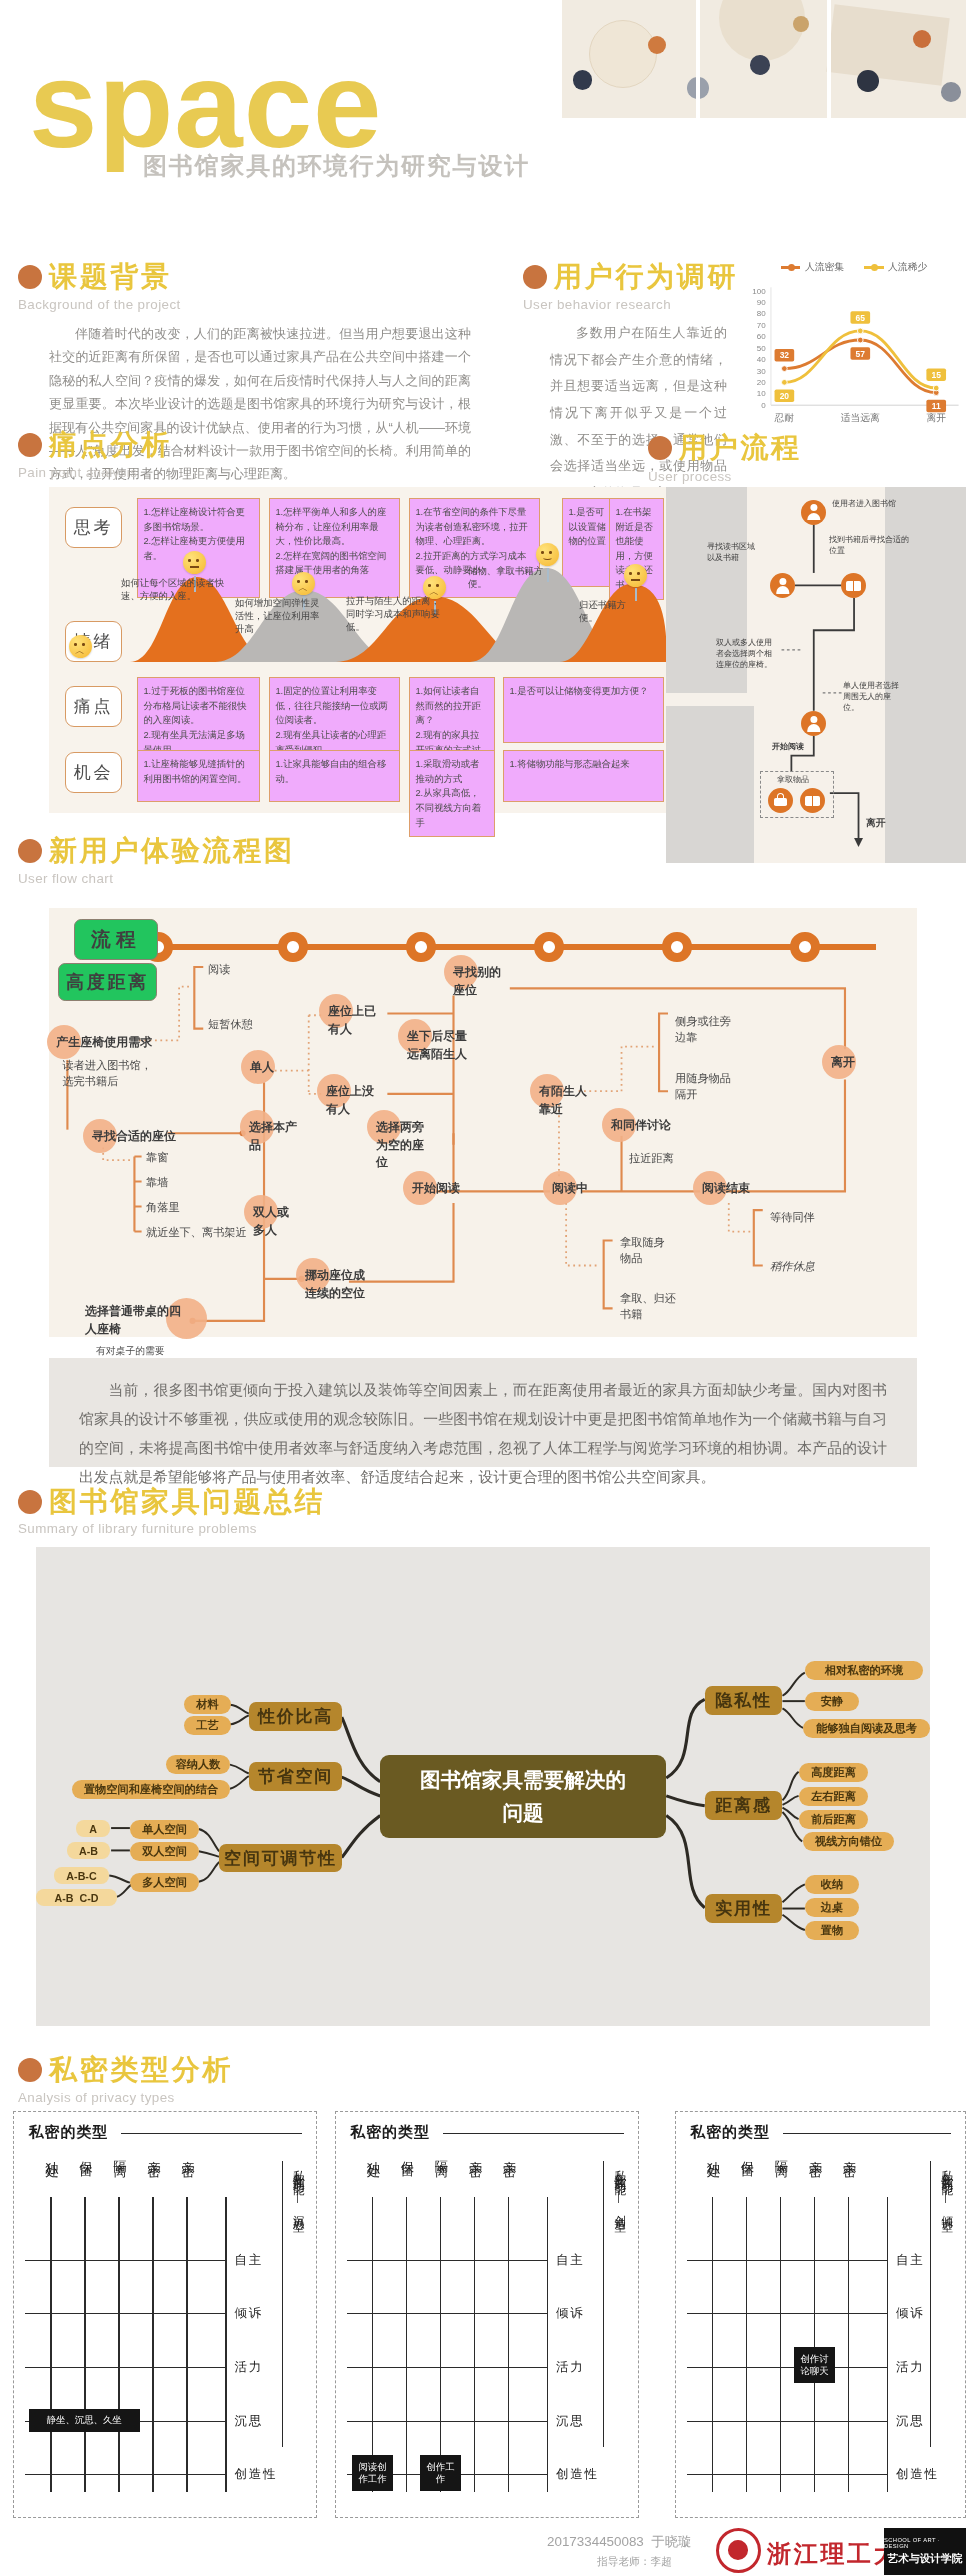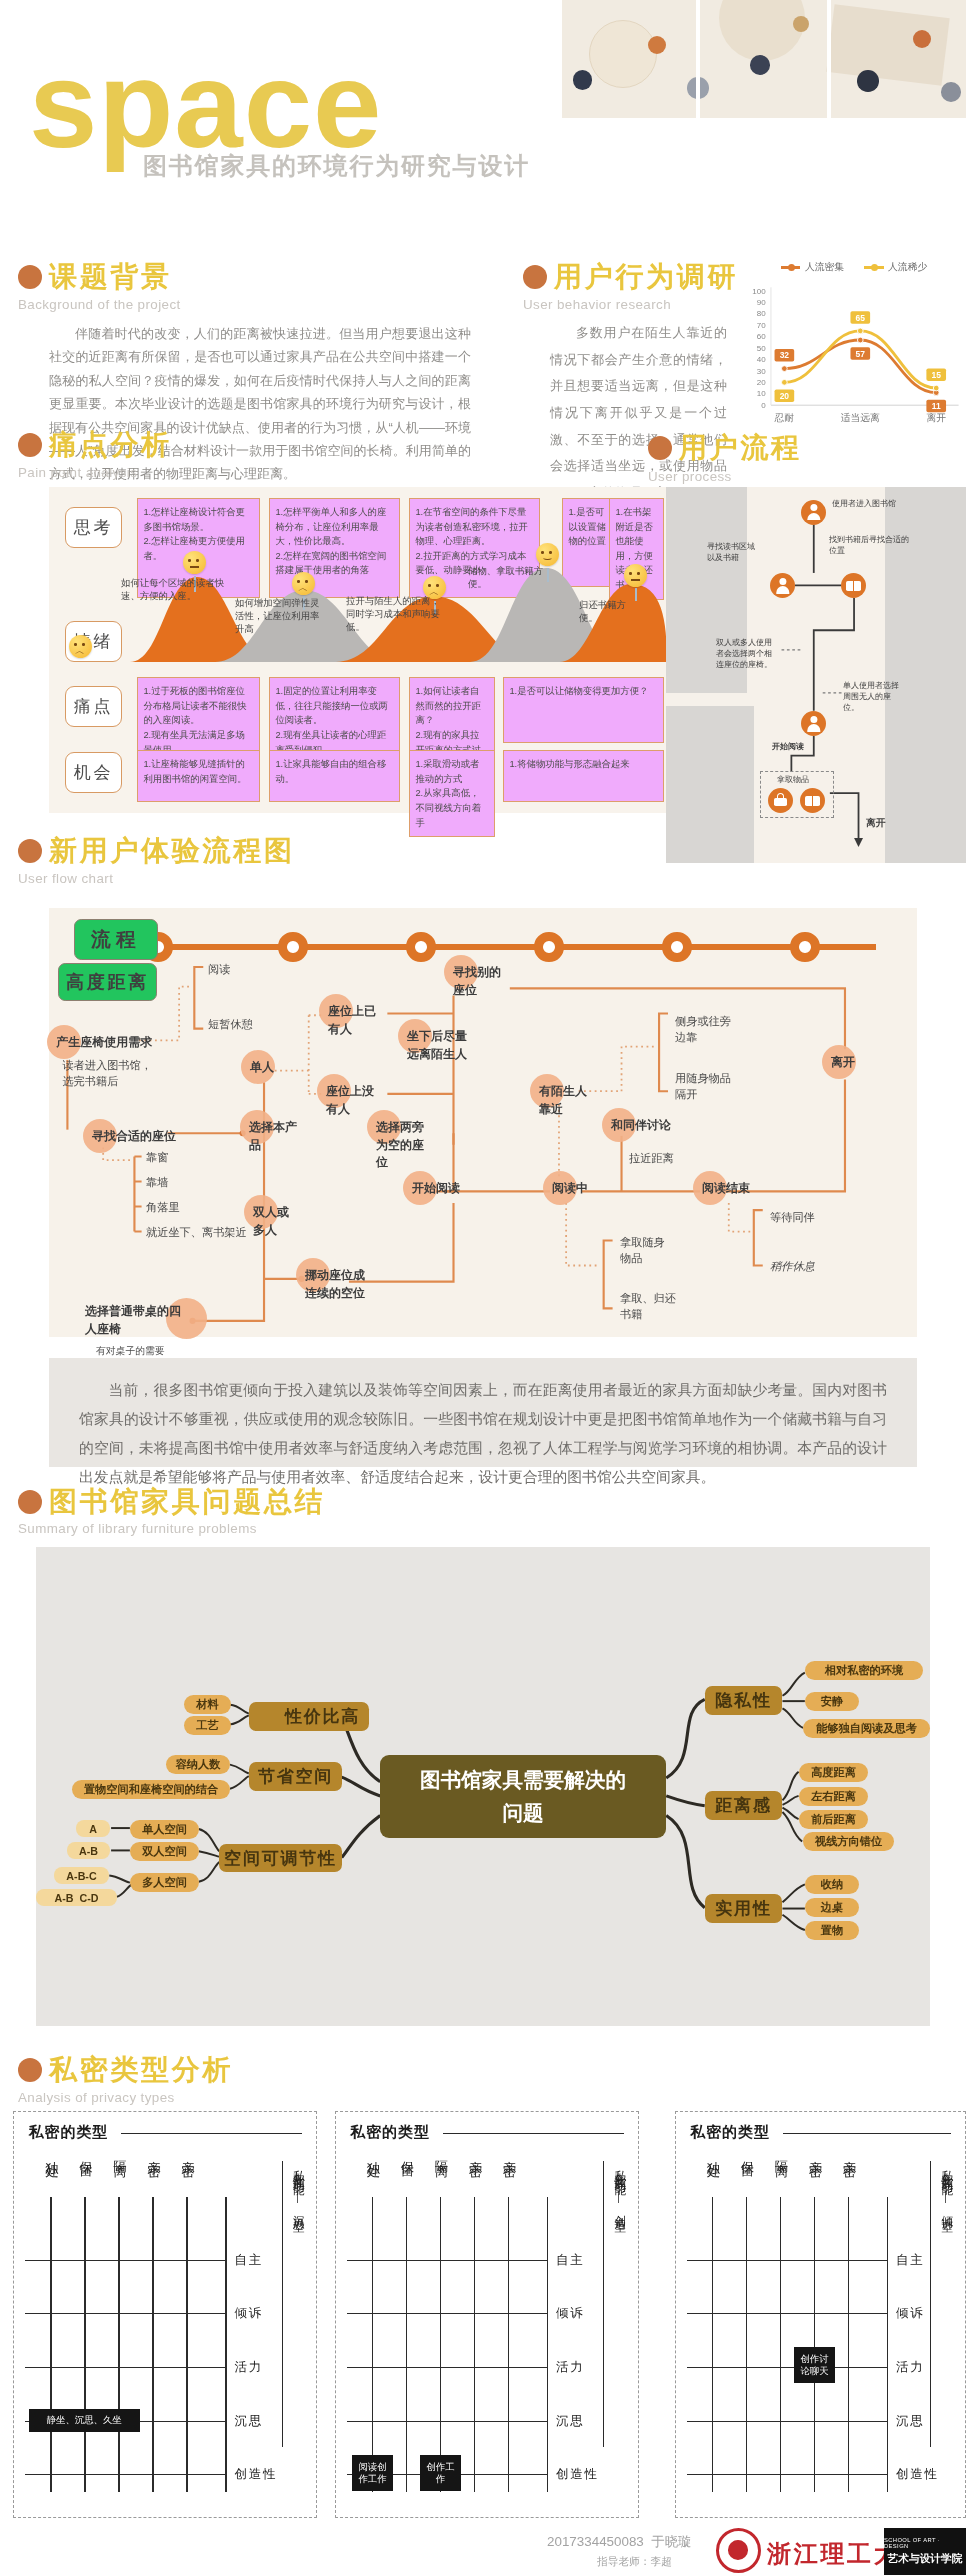--- a/index.html
+++ b/index.html
@@ -408,21 +408,21 @@
           <path d="M835,288 C845,284 845,280 853,278"></path>
         <path d="M835,291 C845,296 845,301 853,304"></path>
           <path d="M835,296 C847,308 845,320 857,329"></path>
         <path d="M835,397 C846,388 848,382 860,377"></path>
           <path d="M835,404 H860"></path>
           <path d="M835,411 C846,418 848,424 860,428"></path>
       </g>
     </svg>
     <div class="mm-center" style="left:344px;top:208px;width:286px;height:83px;white-space:pre-line;">图书馆家具需要解决的
 问题</div>
-    <div class="mm-branch" style="left:213px;top:155px;width:93px;height:29px;padding-left:27px;">性价比高</div>
+    <div class="mm-branch" style="left:213px;top:155px;width:93px;height:29px;">性价比高</div>
     <div class="mm-leaf" style="left:148px;top:148px;width:47px;height:19px;">材料</div>
     <div class="mm-leaf" style="left:148px;top:169px;width:47px;height:19px;">工艺</div>
     <div class="mm-branch" style="left:213px;top:215px;width:93px;height:29px;">节省空间</div>
     <div class="mm-leaf" style="left:130px;top:208px;width:64px;height:19px;">容纳人数</div>
     <div class="mm-leaf" style="left:36px;top:233px;width:158px;height:19px;">置物空间和座椅空间的结合</div>
     <div class="mm-branch" style="left:183px;top:297px;width:123px;height:28px;">空间可调节性</div>
     <div class="mm-leaf" style="left:94px;top:273px;width:69px;height:19px;">单人空间</div>
     <div class="mm-leaf" style="left:94px;top:295px;width:69px;height:19px;">双人空间</div>
     <div class="mm-leaf" style="left:94px;top:326px;width:69px;height:19px;">多人空间</div>
     <div class="mm-tiny" style="left:40px;top:273px;width:34px;height:17px;">A</div>

